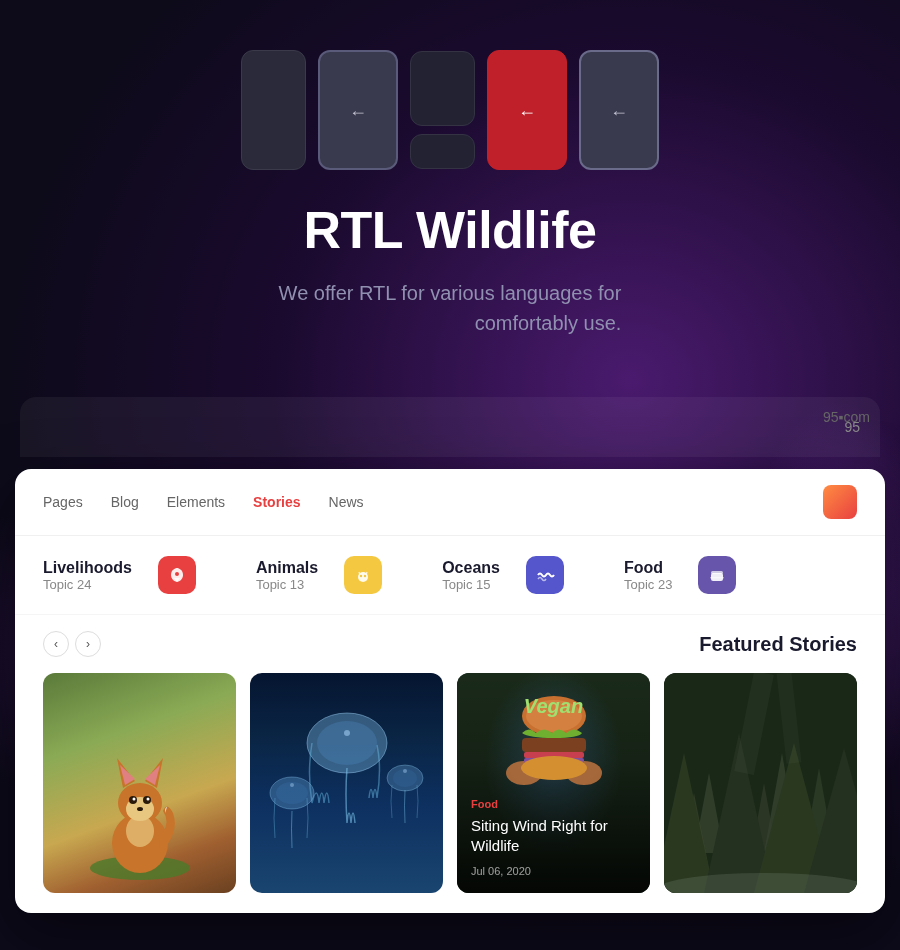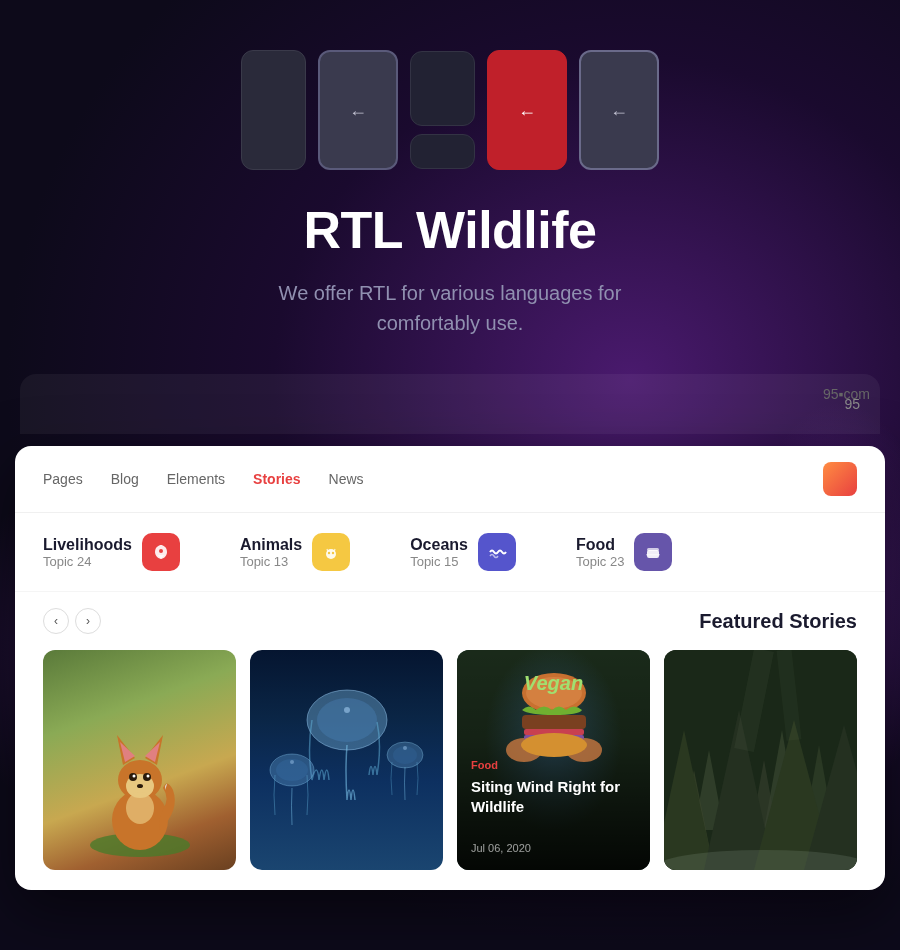--- a/index.html
+++ b/index.html
@@ -95,24 +95,24 @@
       font-size: 52px;
       font-weight: 800;
       text-align: center;
       margin-bottom: 18px;
       letter-spacing: -0.5px;
     }
 
     .hero-subtitle {
       color: #9090b0;
       font-size: 20px;
-      text-align: center;
+      text-align: right;
       line-height: 1.5;
       max-width: 500px;
-      margin-bottom: 24px;
+      margin-bottom: 47px;
     }
 
     
     .app-preview-wrapper {
       width: 900px;
       position: relative;
     }
 
     .app-preview-bg {
       background: rgba(255,255,255,0.05);
@@ -201,21 +201,21 @@
       display: flex;
       align-items: center;
       padding: 20px 28px;
       gap: 60px;
       border-bottom: 1px solid #f5f5f5;
     }
 
     .topic-item {
       display: flex;
       align-items: center;
-      gap: 10px;
+      gap: 26px;
       cursor: pointer;
     }
 
     .topic-text { flex: 1; }
 
     .topic-name {
       font-size: 16px;
       font-weight: 700;
       color: #1a1a2e;
       display: block;
@@ -325,23 +325,23 @@
       color: #e84040;
       font-size: 11px;
       font-weight: 600;
       display: block;
       margin-bottom: 6px;
     }
 
     .vegan-title {
       color: #ffffff;
       font-size: 15px;
-      font-weight: 700;
+      font-weight: 400;
       line-height: 1.3;
-      margin-bottom: 22px;
+      margin-bottom: 6px;
     }
 
     .vegan-date {
       color: rgba(255,255,255,0.6);
       font-size: 11px;
     }
 
     
     .forest-card-bg {
       background: linear-gradient(180deg, #1a2a1a 0%, #2a3a2a 30%, #344434 60%, #1a2a1a 100%);

